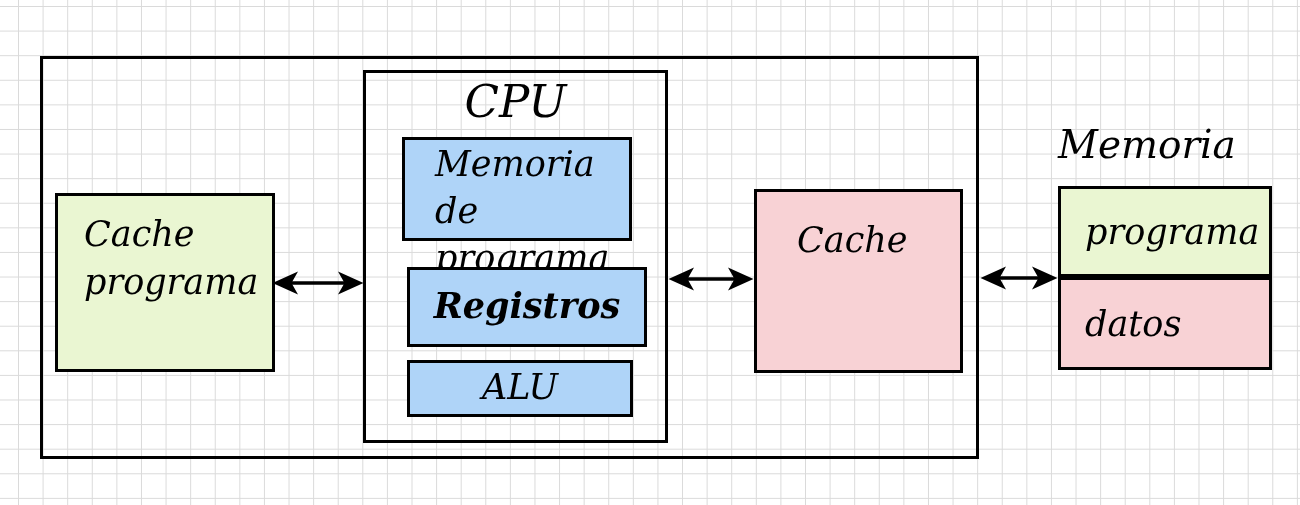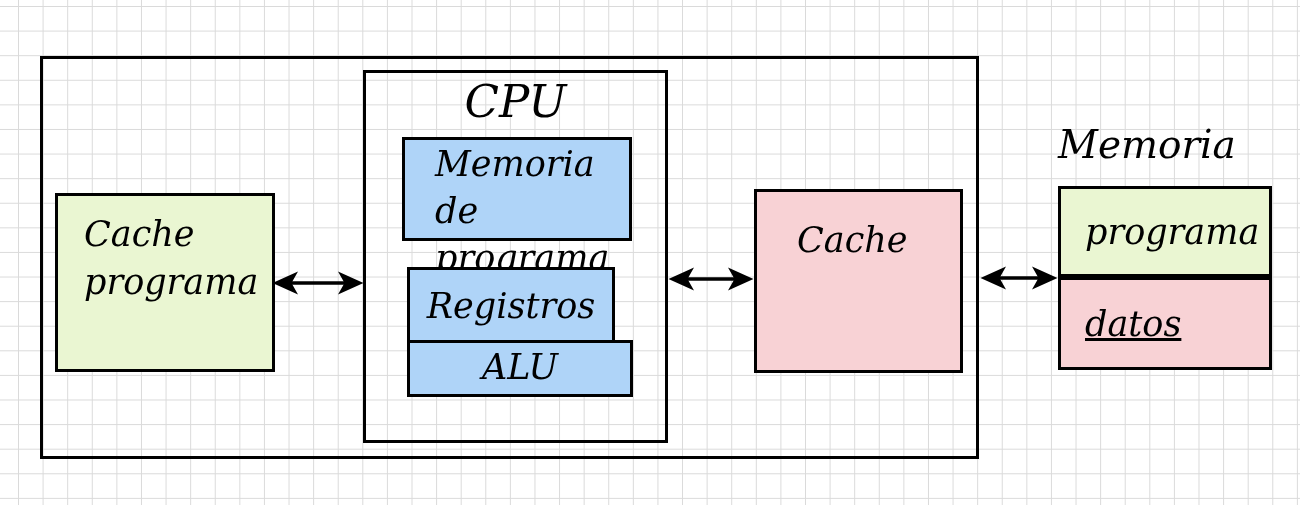--- a/index.html
+++ b/index.html
@@ -40,26 +40,26 @@
     line-height: 48px;
   }
   .green { background: var(--program_fill); }
   .pink  { background: var(--data_fill); }
   .blue  { background: var(--cpu_fill); }
 
   .program-cache { left: 55px; top: 193px; width: 220px; height: 179px; padding: 14px 0 0 26px; }
   .cpu-box { left: 363px; top: 70px; width: 305px; height: 373px; border: 3px solid var(--stroke); }
   .cpu-title { left: 363px; top: 80px; width: 305px; text-align: center; font-size: 45px; line-height: 44px; }
   .control-unit { left: 402px; top: 137px; width: 230px; height: 104px; padding: 1px 0 0 30px; line-height: 47px; }
-  .registers { left: 407px; top: 267px; width: 208px; height: 80px; text-align: center; line-height: 72px; }
-  .alu { left: 407px; top: 340px; width: 226px; height: 57px; text-align: center; line-height: 49px; }
+  .registers { left: 407px; top: 267px; width: 240px; height: 80px; text-align: center; line-height: 72px; font-weight: bold; }
+  .alu { left: 407px; top: 360px; width: 226px; height: 57px; text-align: center; line-height: 49px; }
   .data-cache { left: 754px; top: 189px; width: 209px; height: 184px; padding: 22px 0 0 40px; line-height: 52px; }
   .memory-title { left: 1058px; top: 122px; width: 214px; font-size: 39px; line-height: 46px; }
   .mem-program { left: 1058px; top: 186px; width: 214px; height: 91px; display: flex; align-items: center; padding-left: 24px; }
-  .mem-data { left: 1058px; top: 277px; width: 214px; height: 93px; display: flex; align-items: center; padding-left: 24px; text-decoration: underline; }
+  .mem-data { left: 1058px; top: 277px; width: 214px; height: 93px; display: flex; align-items: center; padding-left: 24px; }
 
   .arrow { display: block; }
   .arrow-1 { left: 272px; top: 270px; }
   .arrow-2 { left: 668px; top: 266px; }
   .arrow-3 { left: 980px; top: 265px; }
   .arrow line { stroke: var(--stroke); stroke-width: 3.6; }
   .arrow polygon { fill: var(--stroke); }
 </style>
 </head>
 <body>

